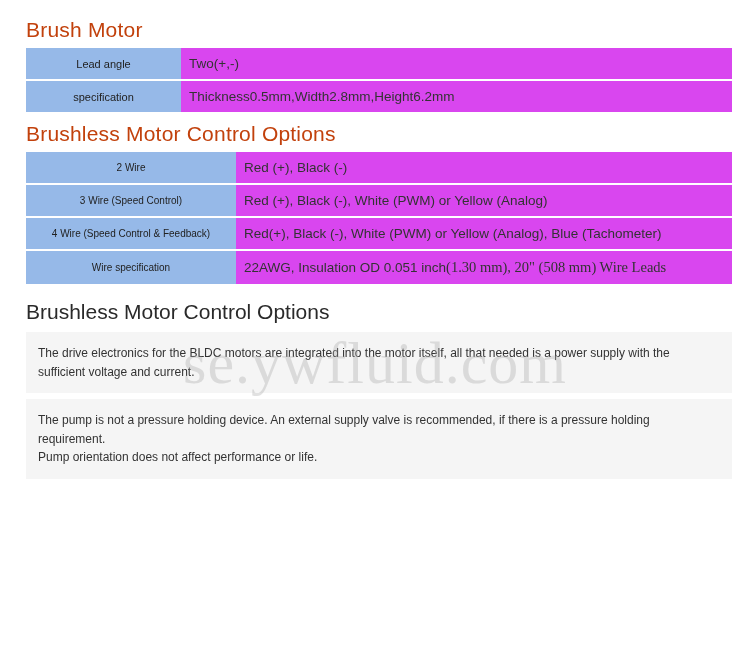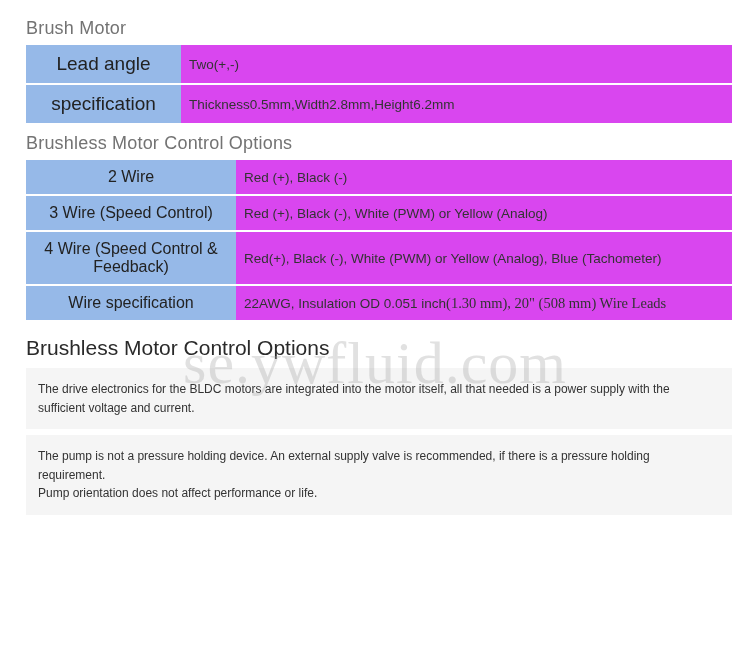--- a/index.html
+++ b/index.html
@@ -8,23 +8,23 @@
     background: #ffffff;
     width: 750px;
     height: 648px;
     position: relative;
     overflow: hidden;
   }
   .container {
     padding: 10px 18px 0 26px;
   }
   .section-title {
-    font-size: 18px;
+    font-size: 21px;
     font-weight: 300;
-    color: #737373;
+    color: #c2410c;
     margin: 8px 0 6px 0;
     letter-spacing: 0.2px;
   }
   .section-title-dark {
     font-size: 21px;
     font-weight: 300;
     color: #2a2a2a;
     margin: 14px 0 8px 0;
   }
   table {
@@ -34,30 +34,30 @@
   }
   table td {
     padding: 8px 8px;
     vertical-align: middle;
   }
   table td.label {
     background: #96b9e8;
     color: #222;
     text-align: center;
     border-bottom: 2px solid #fff;
-    font-size: 19px;
+    font-size: 11px;
   }
   table td.value {
     background: #d946ef;
     color: #333;
     border-bottom: 2px solid #fff;
     font-size: 13.5px;
   }
   .table1 td.label { width: 155px; }
-  .table2 td.label { width: 210px; font-size: 16px; }
+  .table2 td.label { width: 210px; font-size: 10px; }
   .paragraph-box {
     background: #f5f5f5;
     padding: 12px 12px;
     font-size: 12px;
     color: #333;
     line-height: 1.55;
     margin-bottom: 6px;
   }
   .wire-spec-metric {
     font-family: Georgia, "Times New Roman", serif;

